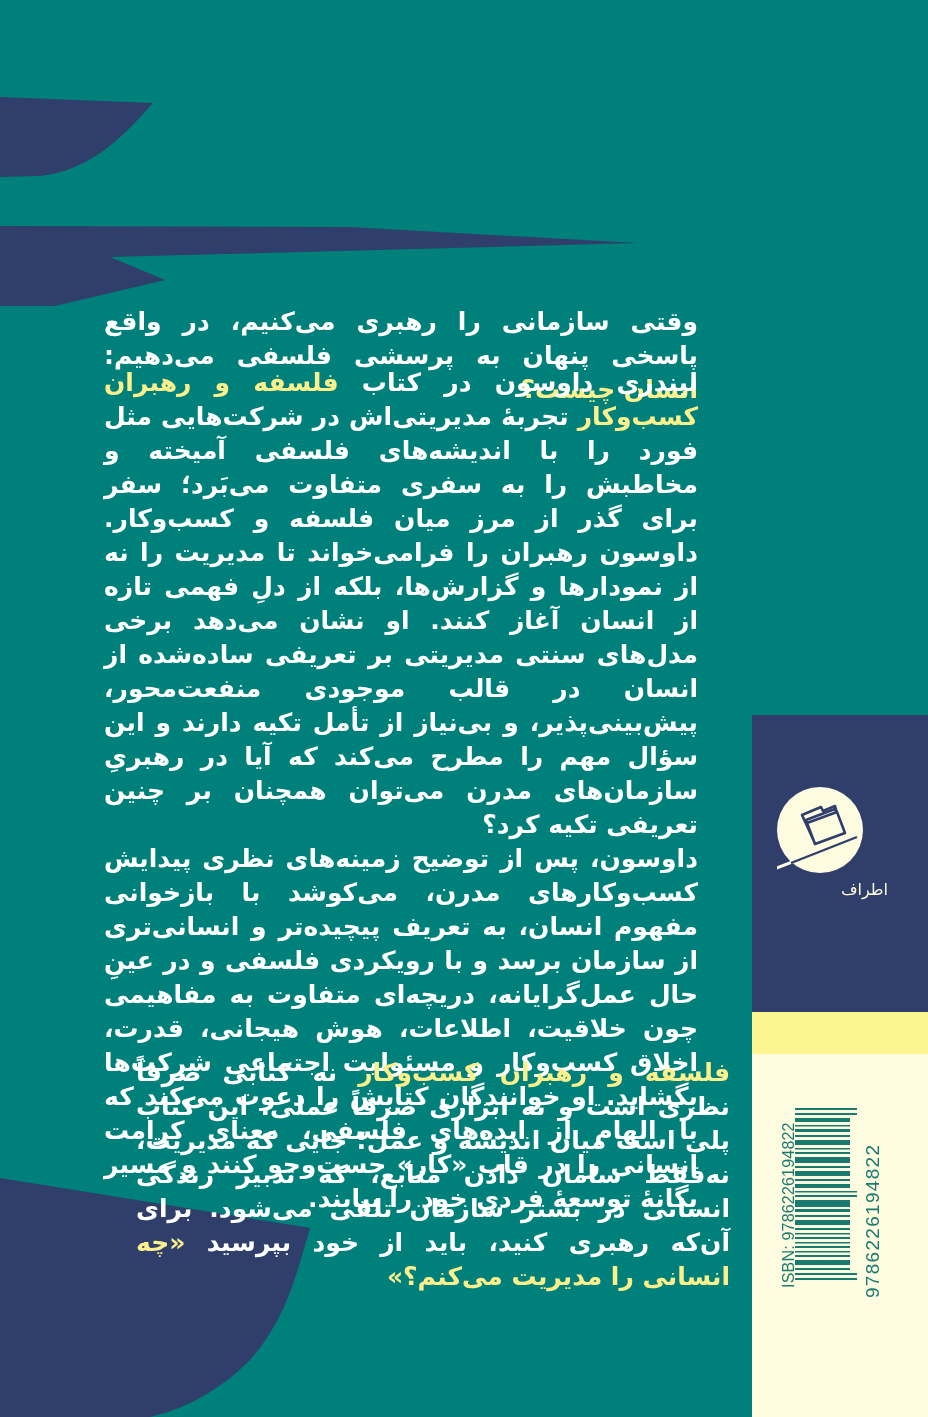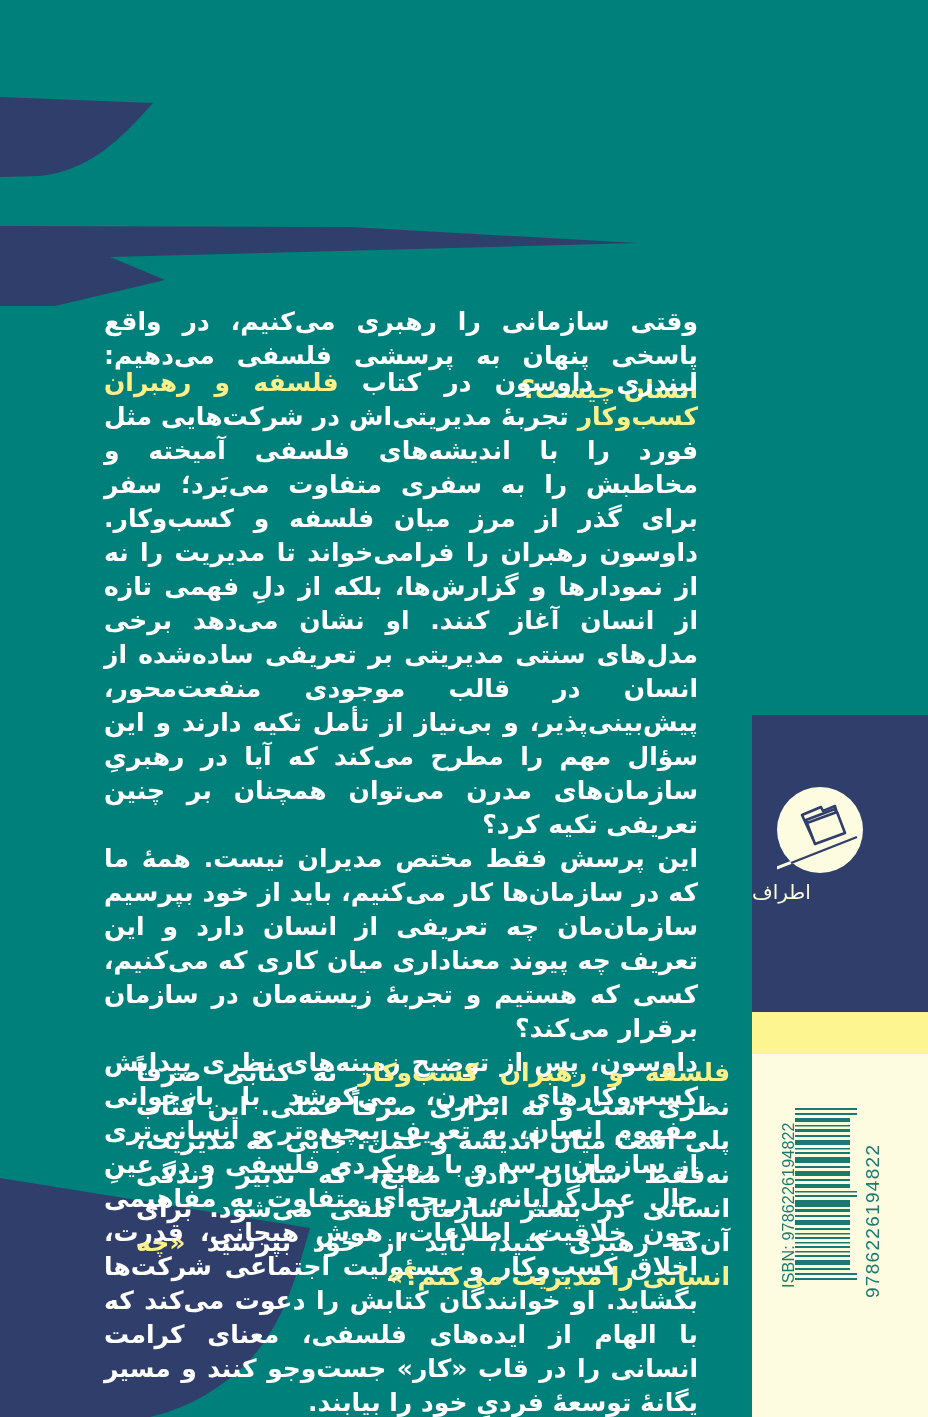--- a/index.html
+++ b/index.html
@@ -39,25 +39,25 @@
       position: absolute; left: 752px; top: 1054px;
       width: 176px; height: 363px;
       background: #fdfbe0;
     }
     .logo {
       position: absolute; left: 777px; top: 787px;
       width: 86px; height: 86px;
     }
     .publisher {
       position: absolute; left: 752px; top: 880px;
-      width: 136px; text-align: left;
+      width: 136px; text-align: right;
       direction: rtl;
       color: #fdfbe0;
       font-family: "DejaVu Sans", sans-serif;
-      font-size: 20px;
+      font-size: 16px;
     }
     .barcode-wrap {
       position: absolute;
       left: 775px; top: 1105px;
       width: 100px; height: 200px;
     }
     .isbn-label {
       position: absolute;
       left: 780px; top: 1288px;
       transform-origin: left top;
@@ -88,21 +88,20 @@
   <path d="M0,226 L350,227 L638,243 L110,257 L165,280 L55,306 L0,306 Z" fill="#2f3e6b"></path>
   <path d="M0,1178 L310,1228 C295,1280 285,1320 250,1360 C215,1395 180,1410 150,1417 L0,1417 Z" fill="#2f3e6b"></path>
 </svg>
 
 <div class="text-block" style="top:305px;">
   <p><span>وقتی سازمانی را رهبری می‌کنیم، در واقع پاسخی پنهان به پرسشی فلسفی می‌دهیم: </span><span class="hl">انسان چیست؟</span></p>
 </div>
 
 <div class="text-block" style="top:366px;">
   <p><span>لیندزی داوسون در کتاب </span><span class="hl">فلسفه و رهبران کسب‌وکار</span><span> تجربهٔ مدیریتی‌اش در شرکت‌هایی مثل فورد را با اندیشه‌های فلسفی آمیخته و مخاطبش را به سفری متفاوت می‌بَرد؛ سفر برای گذر از مرز میان فلسفه و کسب‌وکار. داوسون رهبران را فرامی‌خواند تا مدیریت را نه از نمودارها و گزارش‌ها، بلکه از دلِ فهمی تازه از انسان آغاز کنند. او نشان می‌دهد برخی مدل‌های سنتی مدیریتی بر تعریفی ساده‌شده از انسان در قالب موجودی منفعت‌محور، پیش‌بینی‌پذیر، و بی‌نیاز از تأمل تکیه دارند و این سؤال مهم را مطرح می‌کند که آیا در رهبریِ سازمان‌های مدرن می‌توان همچنان بر چنین تعریفی تکیه کرد؟</span></p>
-  <p>این پرسش فقط مختص مدیران نیست. همهٔ ما که در سازمان‌ها کار می‌کنیم، باید از خود بپرسیم سازمان‌مان چه تعریفی از انسان دارد و این تعریف چه پیوند معناداری میان کاری که می‌کنیم، کسی که هستیم و تجربهٔ زیسته‌مان در سازمان برقرار می‌کند؟</p>
   <p>داوسون، پس از توضیح زمینه‌های نظری پیدایش کسب‌وکارهای مدرن، می‌کوشد با بازخوانی مفهوم انسان، به تعریف پیچیده‌تر و انسانی‌تری از سازمان برسد و با رویکردی فلسفی و در عینِ حال عمل‌گرایانه، دریچه‌ای متفاوت به مفاهیمی چون خلاقیت، اطلاعات، هوش هیجانی، قدرت، اخلاق کسب‌وکار و مسئولیت اجتماعی شرکت‌ها بگشاید. او خوانندگان کتابش را دعوت می‌کند که با الهام از ایده‌های فلسفی، معنای کرامت انسانی را در قاب «کار» جست‌وجو کنند و مسیر یگانهٔ توسعهٔ فردیِ خود را بیابند.</p>
 </div>
 
 <div class="text-block" style="top:1056px;margin-left:32px;">
   <p><span class="hl">فلسفه و رهبران کسب‌وکار</span><span> نه کتابی صرفاً نظری است و نه ابزاری صرفاً عملی. این کتاب پلی است میان اندیشه و عمل؛ جایی که مدیریت، نه‌فقط سامان دادن منابع، که تدبیر زندگی انسانی در بستر سازمان تلقی می‌شود. برای آن‌که رهبری کنید، باید از خود بپرسید </span><span class="hl">«چه انسانی را مدیریت می‌کنم؟»</span></p>
 </div>
 
 <div class="sidebar-navy"></div>
 <div class="sidebar-yellow"></div>
 <div class="sidebar-cream"></div>

